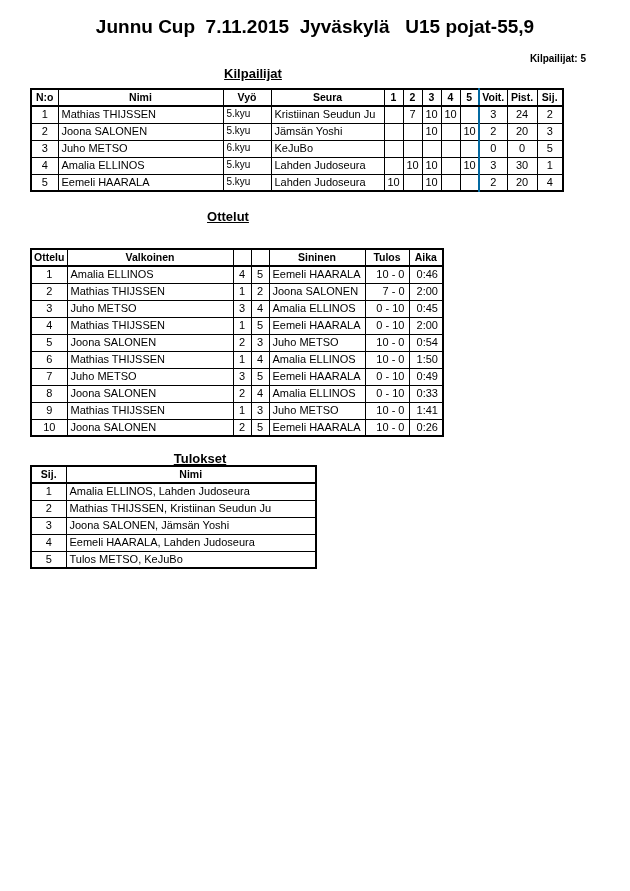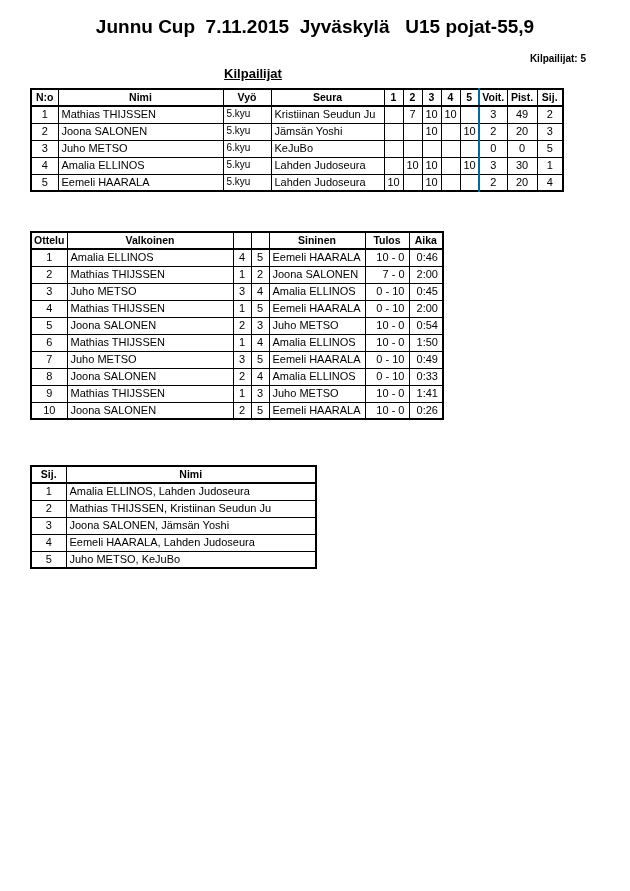--- a/index.html
+++ b/index.html
@@ -62,21 +62,21 @@
     padding: 0 1px;
     border-bottom: 2px solid #000;
   }
   .c { text-align: center; }
   .l { text-align: left; }
   .r { text-align: right; padding-right: 4px; margin-top: 20px; }
   .vyo { font-size: 10px; vertical-align: top; line-height: 12px; padding-top: 1px; }
   .bl2 { border-left: 2px solid #0369a1; }
 
   .t-kilpailijat { top: 88px;  left: 30px; width: 532px; }
-  .t-ottelut     { top: 231px; left: 30px; width: 412px; }
+  .t-ottelut     { top: 248px; left: 30px; width: 412px; }
   .t-tulokset    { top: 465px; left: 30px; width: 285px; }
 </style>
 </head>
 <body>
 
 <div class="page">
 
   <div class="title">Junnu Cup  7.11.2015  Jyväskylä   U15 pojat-55,9</div>
   <div class="comp-count">Kilpailijat: 5</div>
 
@@ -117,21 +117,21 @@
         <td class="c">1</td>
         <td class="l">Mathias THIJSSEN</td>
         <td class="l vyo">5.kyu</td>
         <td class="l">Kristiinan Seudun Ju</td>
         <td class="c"></td>
         <td class="c">7</td>
         <td class="c">10</td>
         <td class="c">10</td>
         <td class="c"></td>
         <td class="c bl2">3</td>
-        <td class="c">49</td>
+        <td class="c">24</td>
         <td class="c">2</td>
       </tr>
       <tr>
         <td class="c">2</td>
         <td class="l">Joona SALONEN</td>
         <td class="l vyo">5.kyu</td>
         <td class="l">Jämsän Yoshi</td>
         <td class="c"></td>
         <td class="c"></td>
         <td class="c">10</td>
@@ -179,20 +179,21 @@
         <td class="c">10</td>
         <td class="c"></td>
         <td class="c"></td>
         <td class="c bl2">2</td>
         <td class="c">20</td>
         <td class="c">4</td>
       </tr>
     </tbody>
   </table>
 
+  <div class="section-heading h-ottelut">Ottelut</div>
   <table class="t-ottelut">
     <colgroup>
       <col style="width:36px">
         <col style="width:166px">
         <col style="width:18px">
         <col style="width:18px">
       <col style="width:96px">
         <col style="width:44px">
         <col style="width:34px">
     </colgroup>
@@ -294,20 +295,21 @@
         <td class="l">Joona SALONEN</td>
         <td class="c">2</td>
         <td class="c">5</td>
         <td class="l">Eemeli HAARALA</td>
         <td class="r">10 - 0</td>
         <td class="r">0:26</td>
       </tr>
     </tbody>
   </table>
 
+  <div class="section-heading h-tulokset">Tulokset</div>
   <table class="t-tulokset">
     <colgroup>
       <col style="width:35px">
         <col style="width:250px">
     </colgroup>
     <thead>
       <tr>
         <th>Sij.</th>
         <th>Nimi</th>
       </tr>
@@ -324,18 +326,18 @@
       <tr>
         <td class="c">3</td>
         <td class="l">Joona SALONEN, Jämsän Yoshi</td>
       </tr>
       <tr>
         <td class="c">4</td>
         <td class="l">Eemeli HAARALA, Lahden Judoseura</td>
       </tr>
       <tr>
         <td class="c">5</td>
-        <td class="l">Juho METSO, KeJuBo</td>
+        <td class="l">Tulos METSO, KeJuBo</td>
       </tr>
     </tbody>
   </table>
 
 </div>
 
 </body></html>

